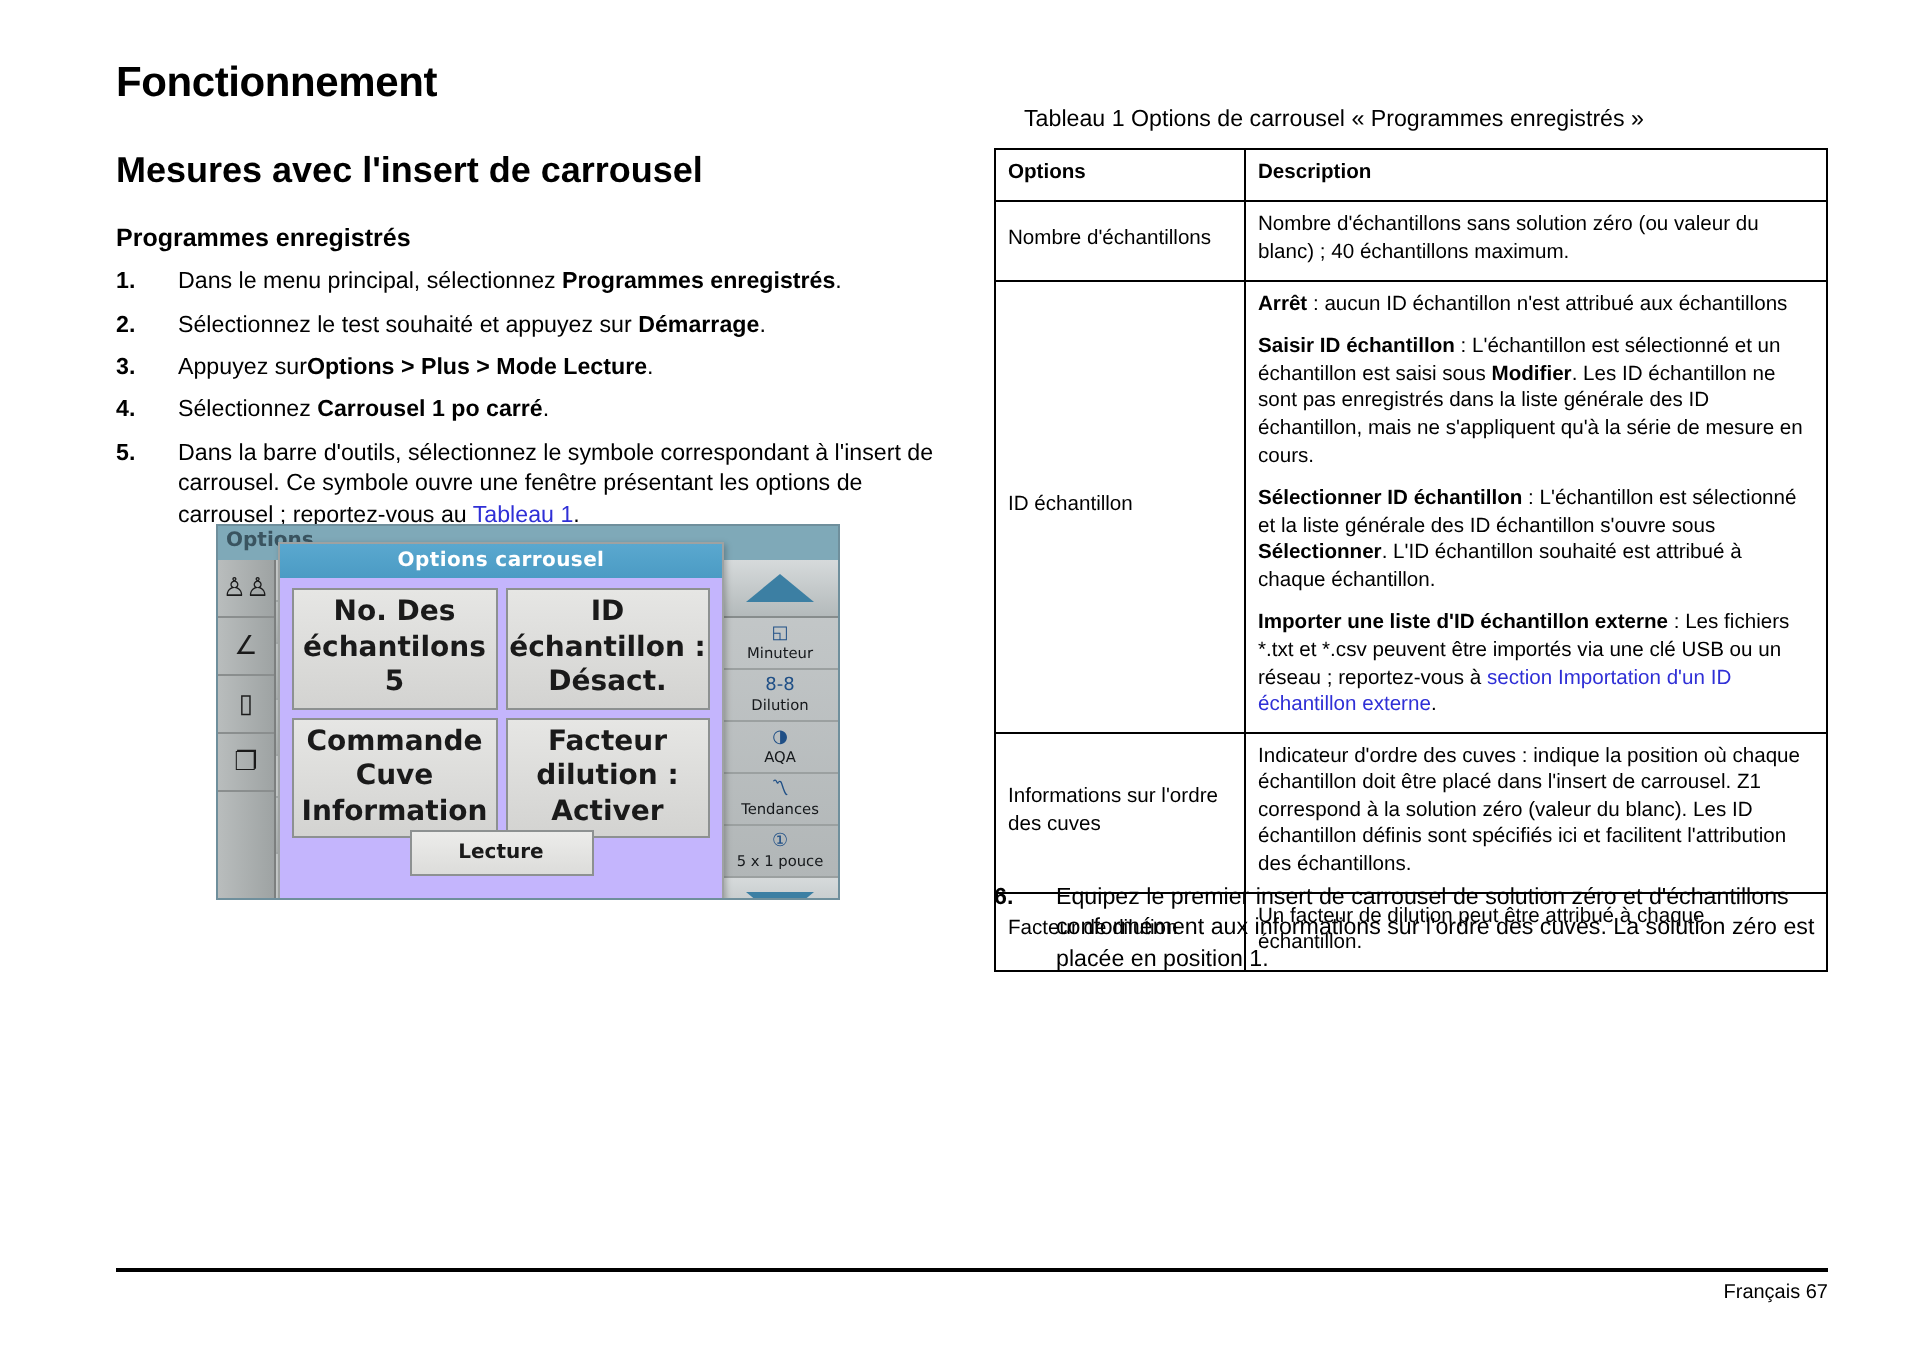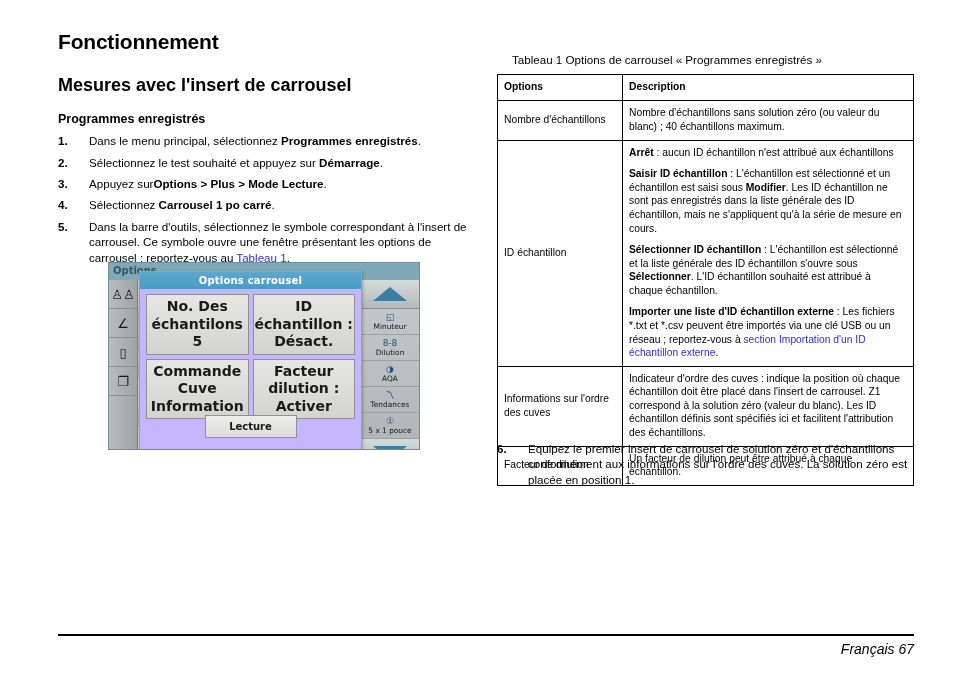--- a/index.html
+++ b/index.html
@@ -261,22 +261,21 @@
     left: 58px;
     top: 634px;
     width: 856px;
     height: 2px;
     background: #000000;
   }
   .footer-text {
     position: absolute;
     right: 40px;
     top: 641px;
-    font-size: 14px;
-    font-style: italic;
+    font-size: 10px;
   }
 </style>
 </head>
 <body>
 
 <div class="left-col">
   <h1 class="page-title">Fonctionnement</h1>
   <h2 class="h2">Mesures avec l'insert de carrousel</h2>
   <h3 class="h3">Programmes enregistrés</h3>
   <ol class="steps" id="steps-list">

